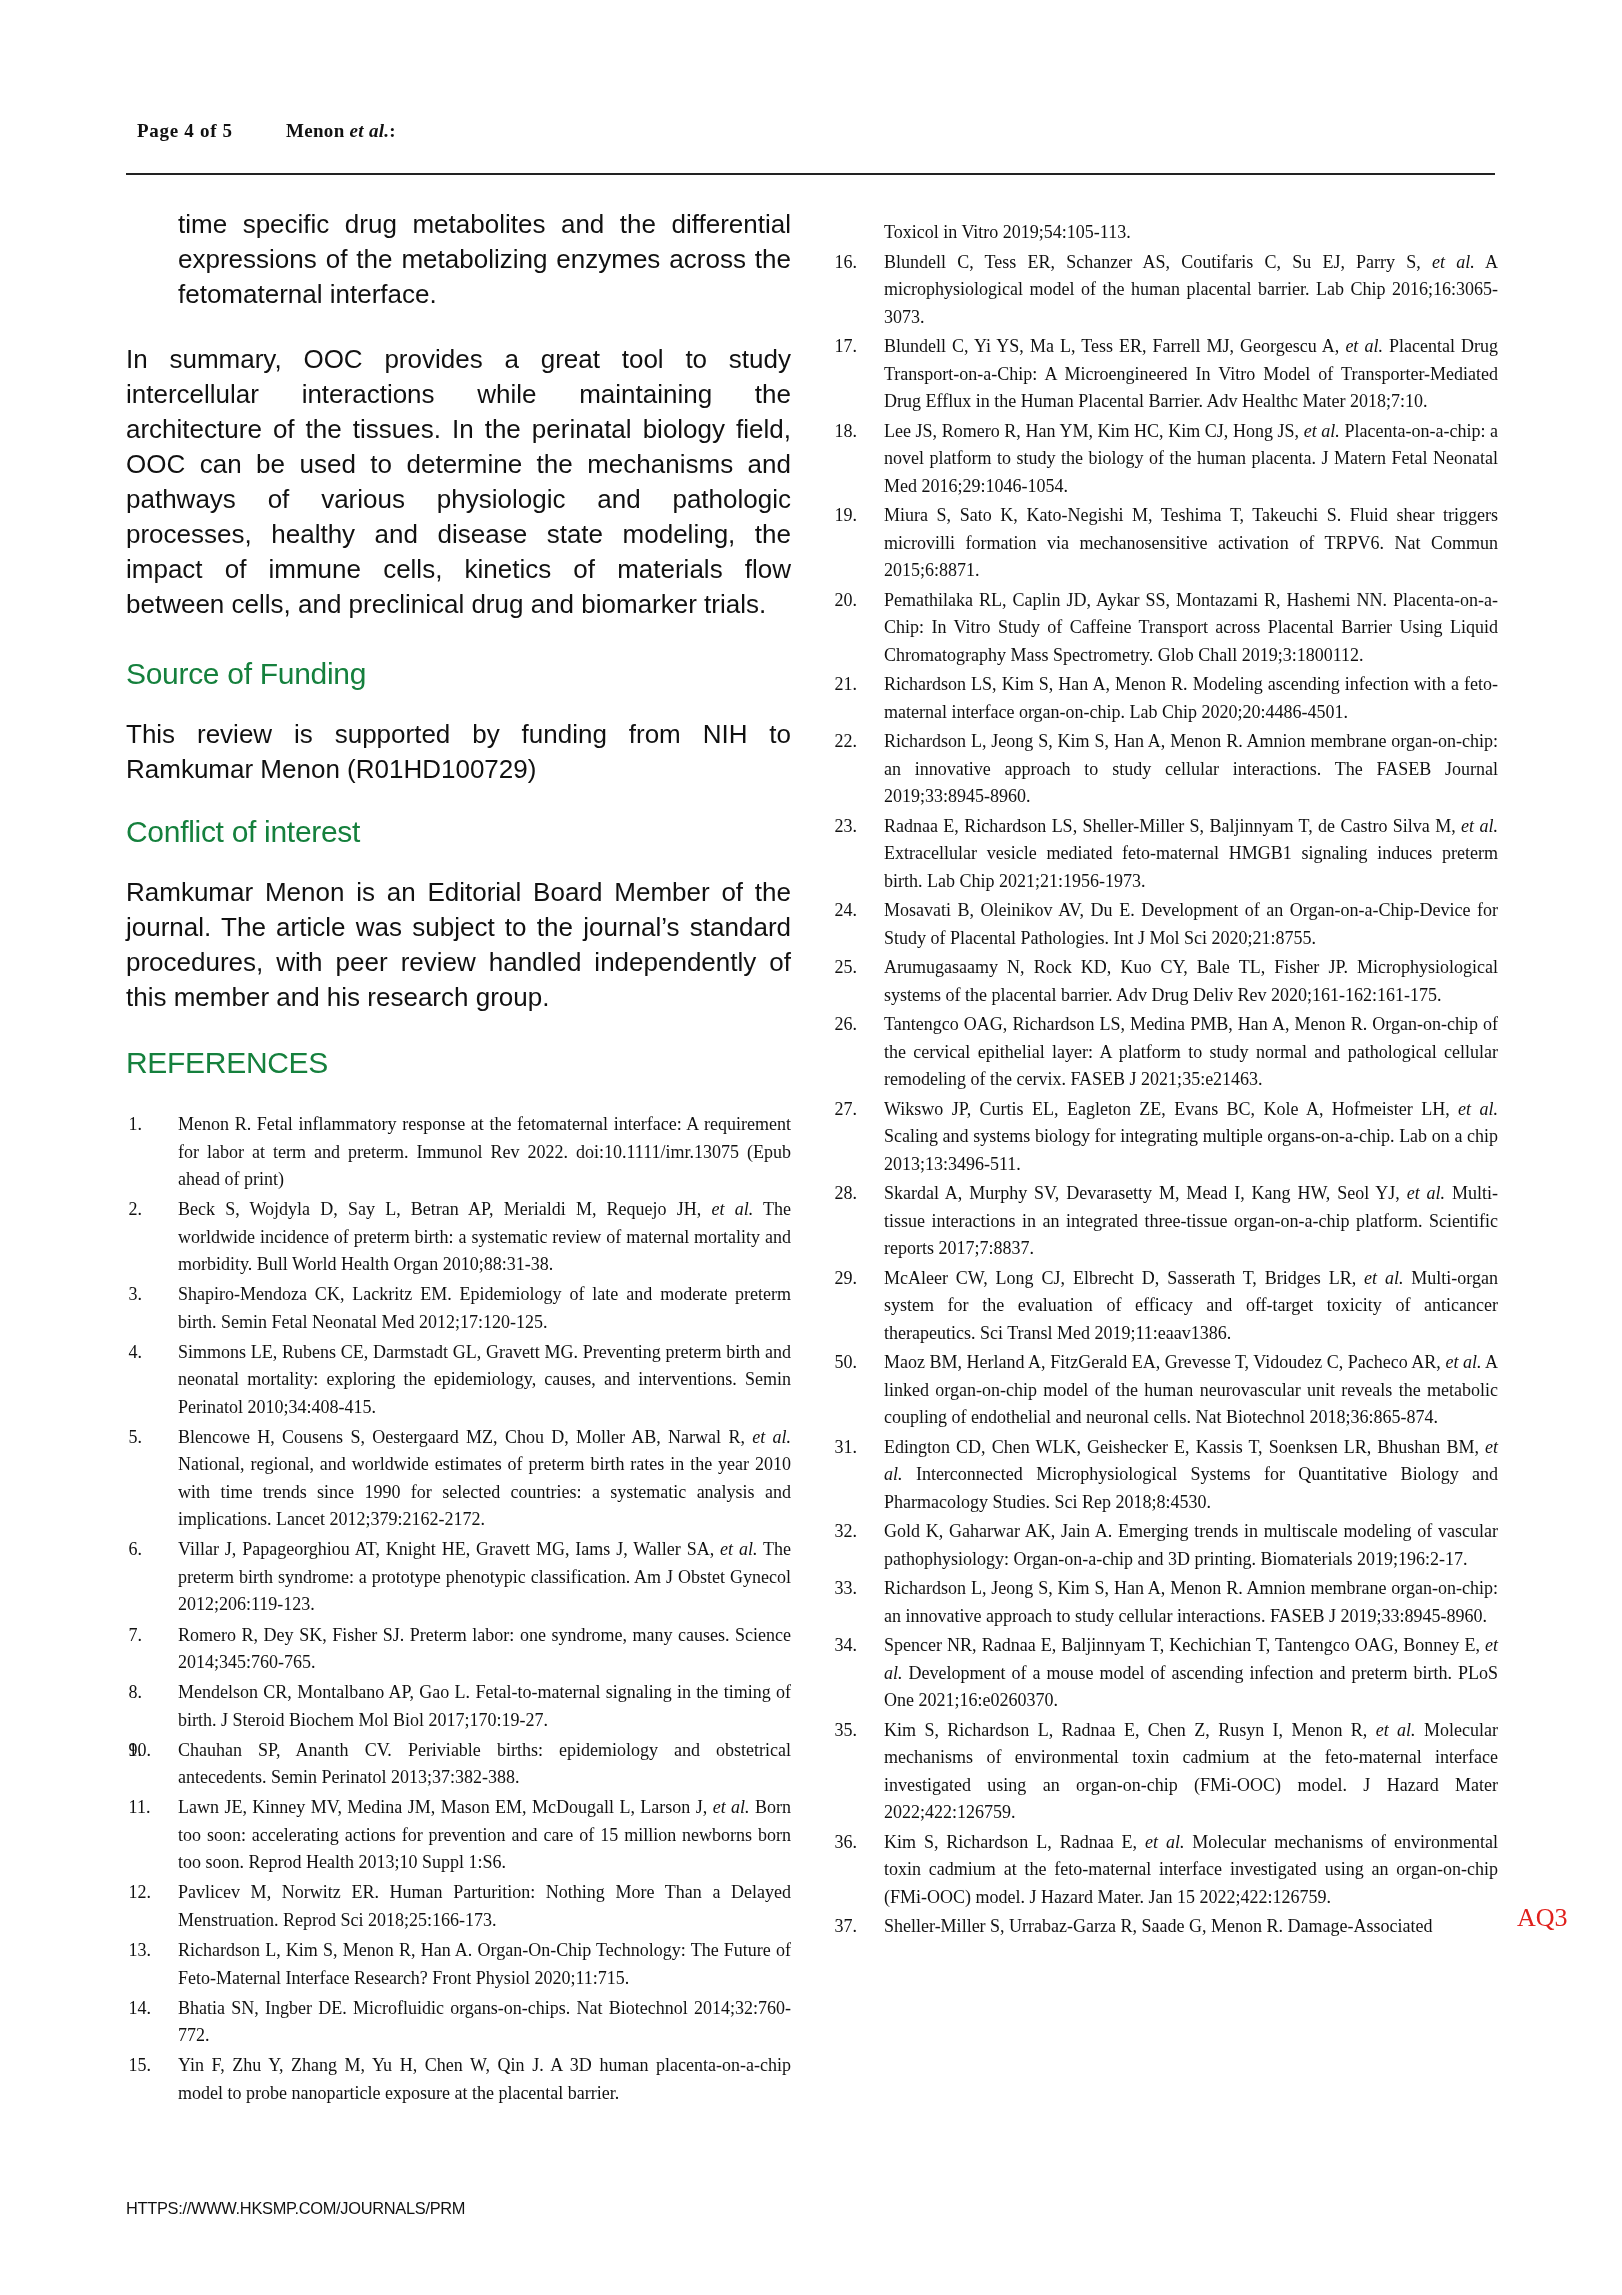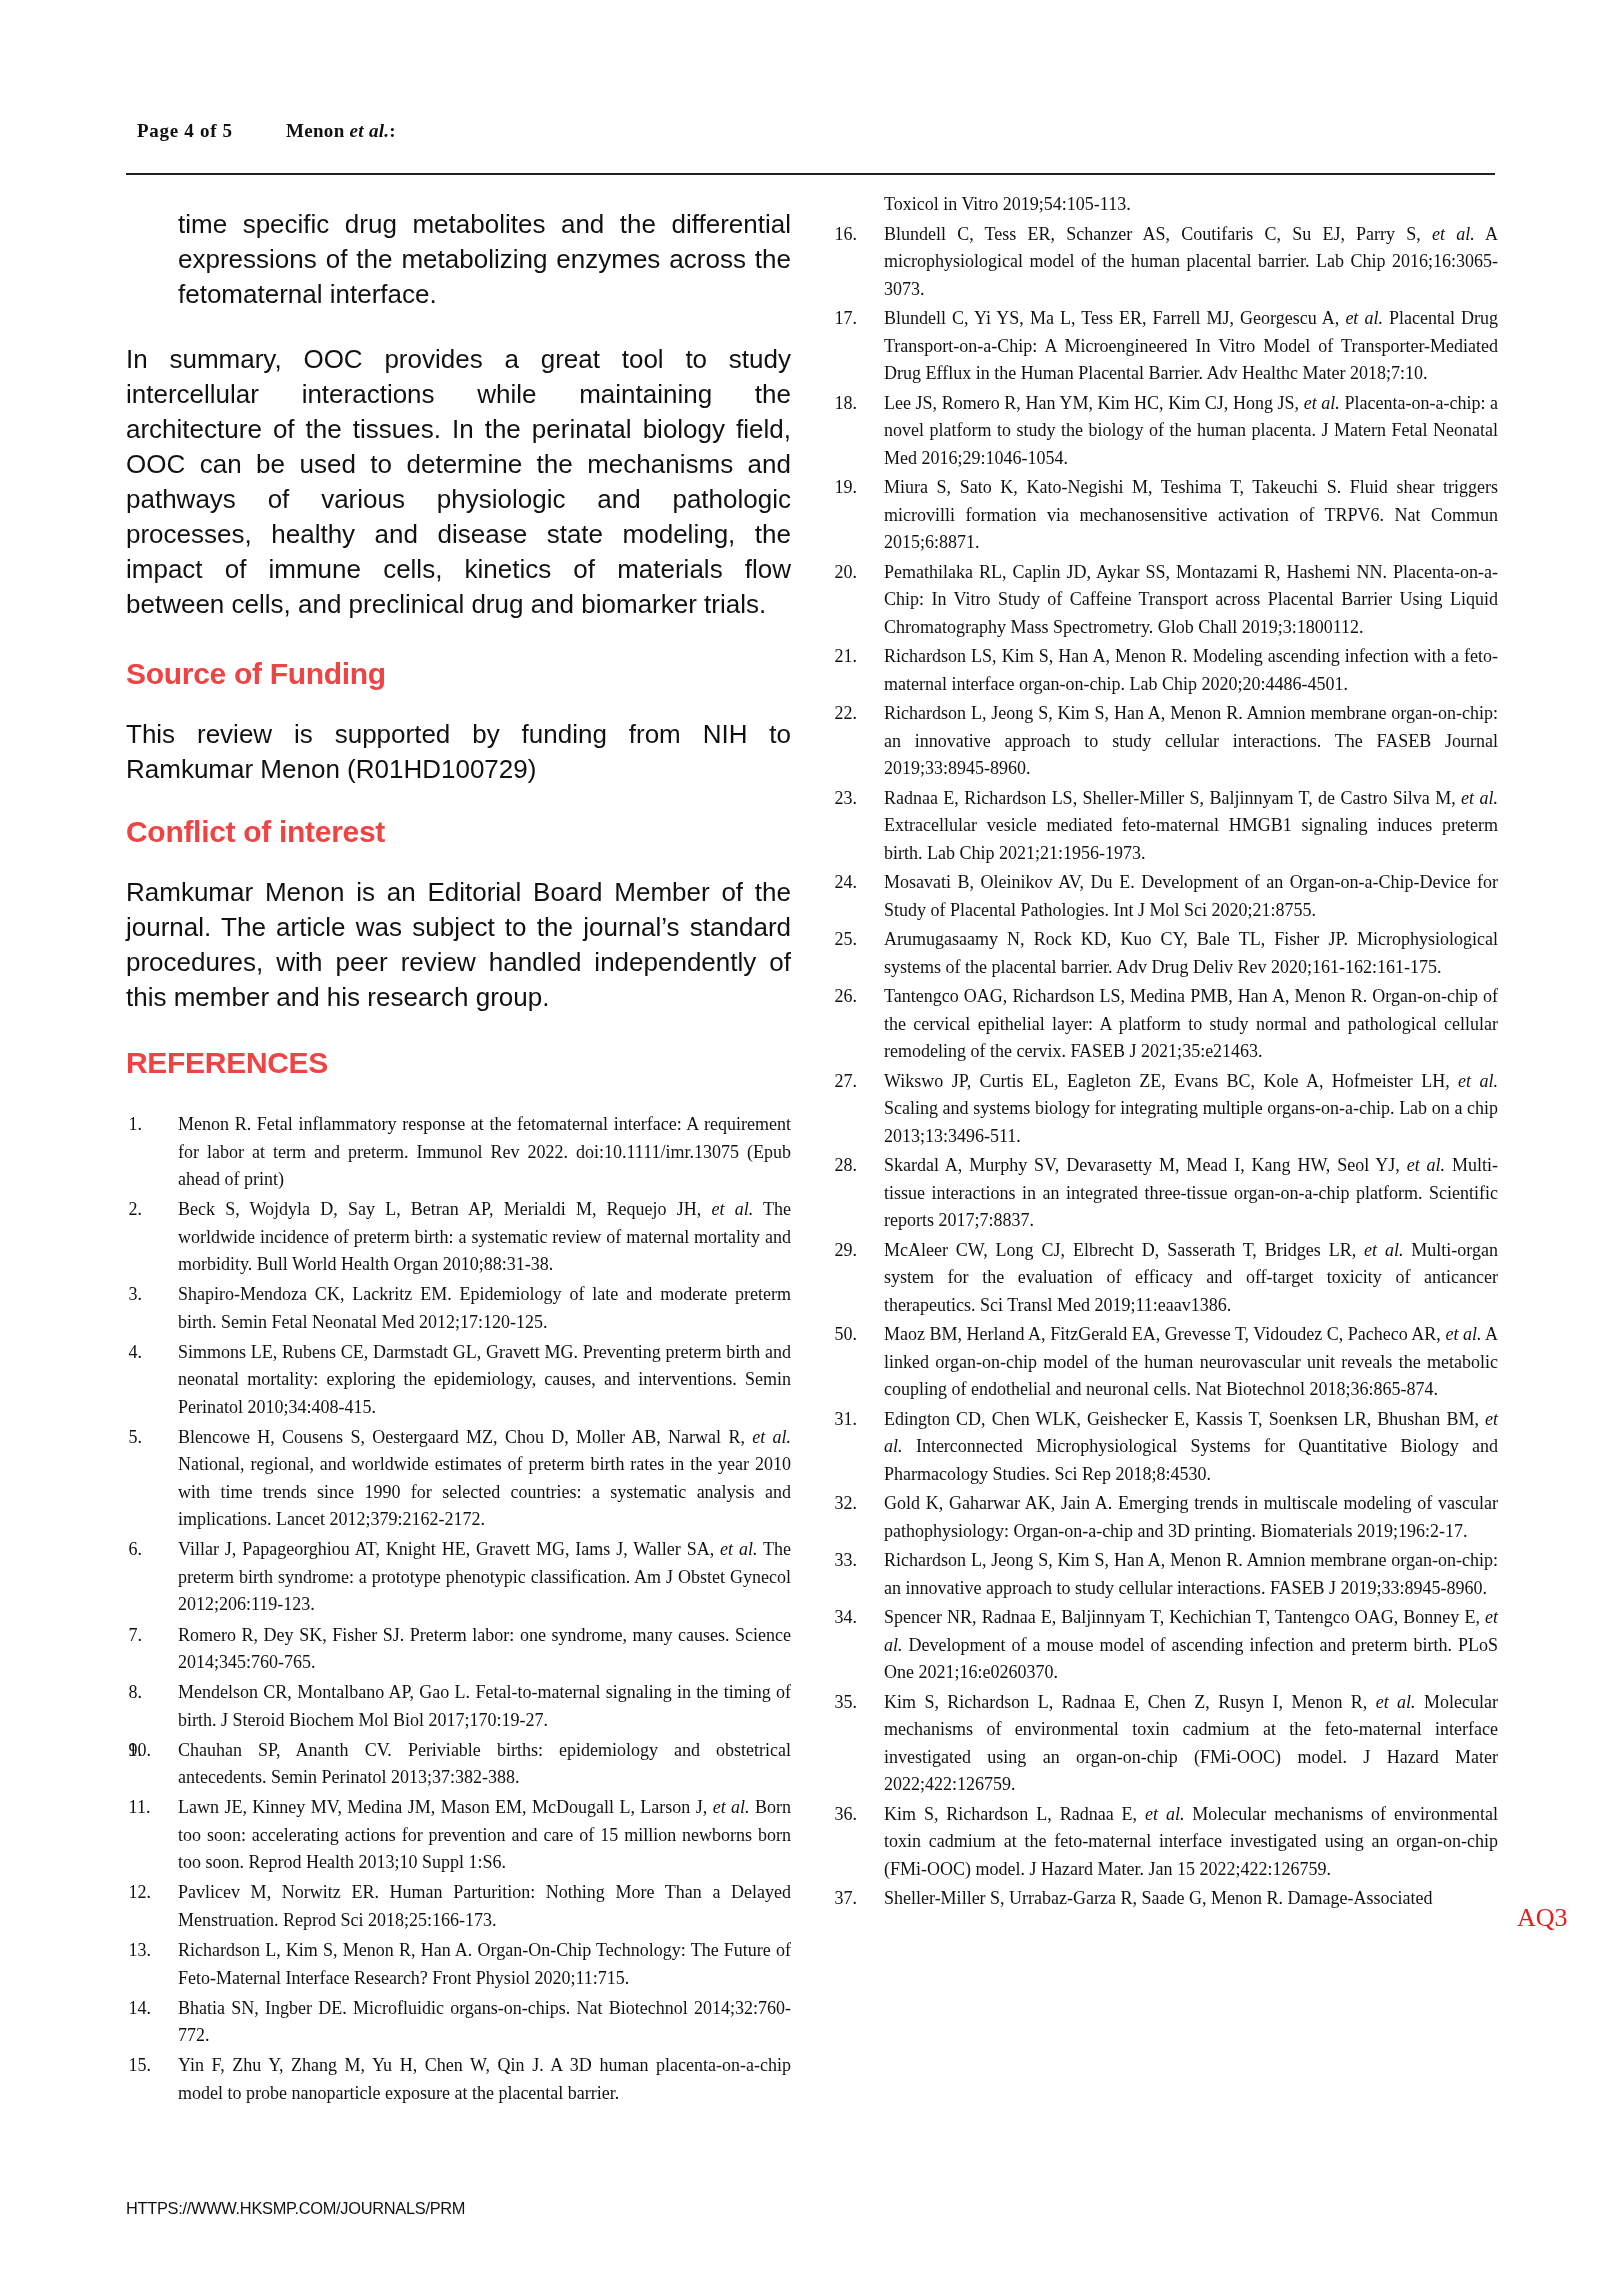--- a/index.html
+++ b/index.html
@@ -6,27 +6,27 @@
   body { width: 1623px; height: 2295px; position: relative; overflow: hidden; color: #1a1a1a; }
 
   #running-head { position: absolute; left: 126px; top: 120px; height: 26px; font-family: "Liberation Serif", serif; font-weight: bold; font-size: 19px; color: #111; white-space: nowrap; }
   #running-head .page-label { position: absolute; left: 11px; top: 0; letter-spacing: 0.7px; }
   #running-head .author { position: absolute; left: 160px; top: 0; letter-spacing: 0.3px; }
   #running-head .author i { font-style: italic; }
 
   #header-rule { position: absolute; left: 126px; top: 173px; width: 1369px; height: 2px; background: #222; }
 
   .col-left { position: absolute; left: 126px; top: 207px; width: 665px; }
-  .col-right { position: absolute; left: 832px; top: 191px; width: 666px; }
+  .col-right { position: absolute; left: 832px; top: 219px; width: 666px; }
 
   .body-text { font-family: Liberation Sans, sans-serif; font-size: 26px; line-height: 35px; text-align: justify; color: #111; margin: 0; }
   .indented { padding-left: 52px; }
   .gap-para { margin-top: 30px; }
 
-  .section-heading { font-family: "Liberation Sans", sans-serif; font-weight: bold; font-size: 30px; line-height: 37px; margin: 0; color: #ef4444; letter-spacing: -0.3px; }
+  .section-heading { font-family: "Liberation Sans", sans-serif; font-weight: normal; font-size: 30px; line-height: 37px; margin: 0; color: #15803d; letter-spacing: -0.3px; }
   #heading-funding { margin-top: 33px; }
   #heading-conflict { margin-top: 26px; }
   #heading-references { margin-top: 29px; }
   .after-heading { margin-top: 25px; }
 
   .ref-list { list-style: none; margin: 0; padding: 0; }
   #ref-list-left { margin-top: 30px; }
   .ref-item { position: relative; padding-left: 52px; font-family: "Liberation Serif", serif; font-size: 18px; line-height: 27.5px; text-align: justify; color: #111; margin-bottom: 2px; }
   #ref-list-left .ref-item { margin-bottom: 2.6px; }
   .ref-num { position: absolute; left: 2.6px; top: 0; }

